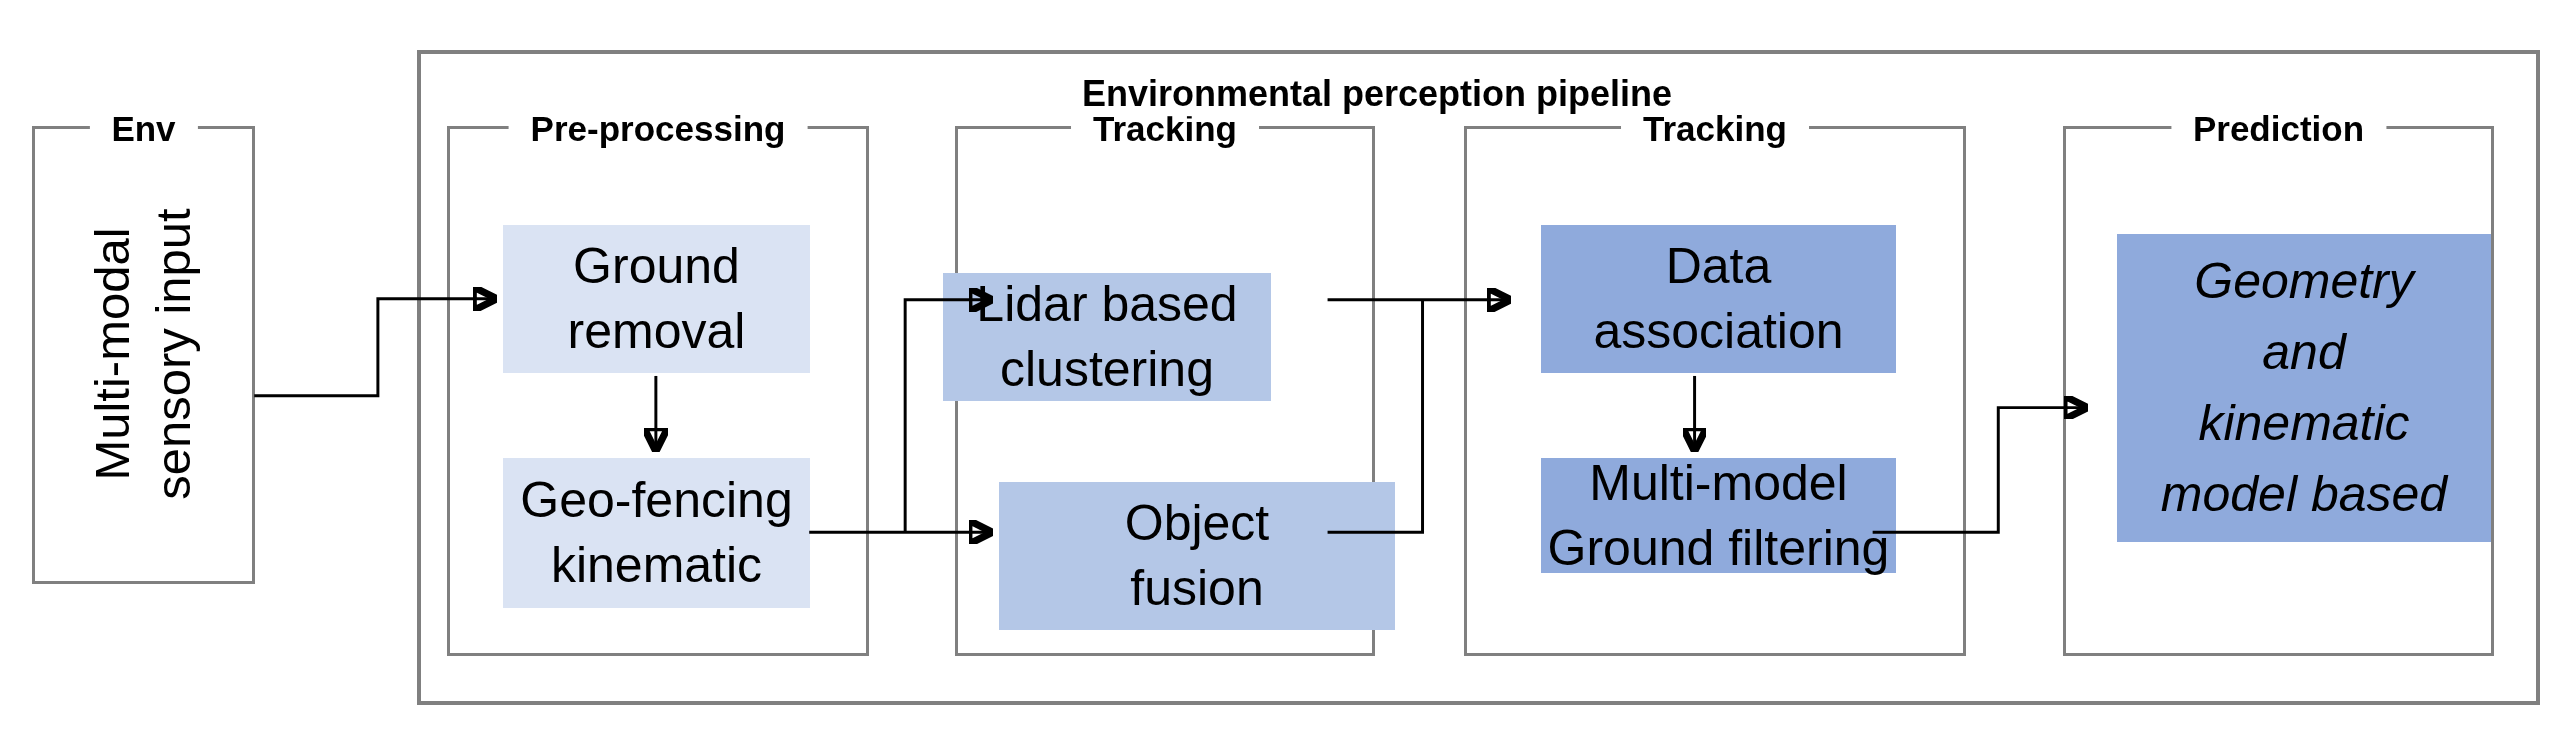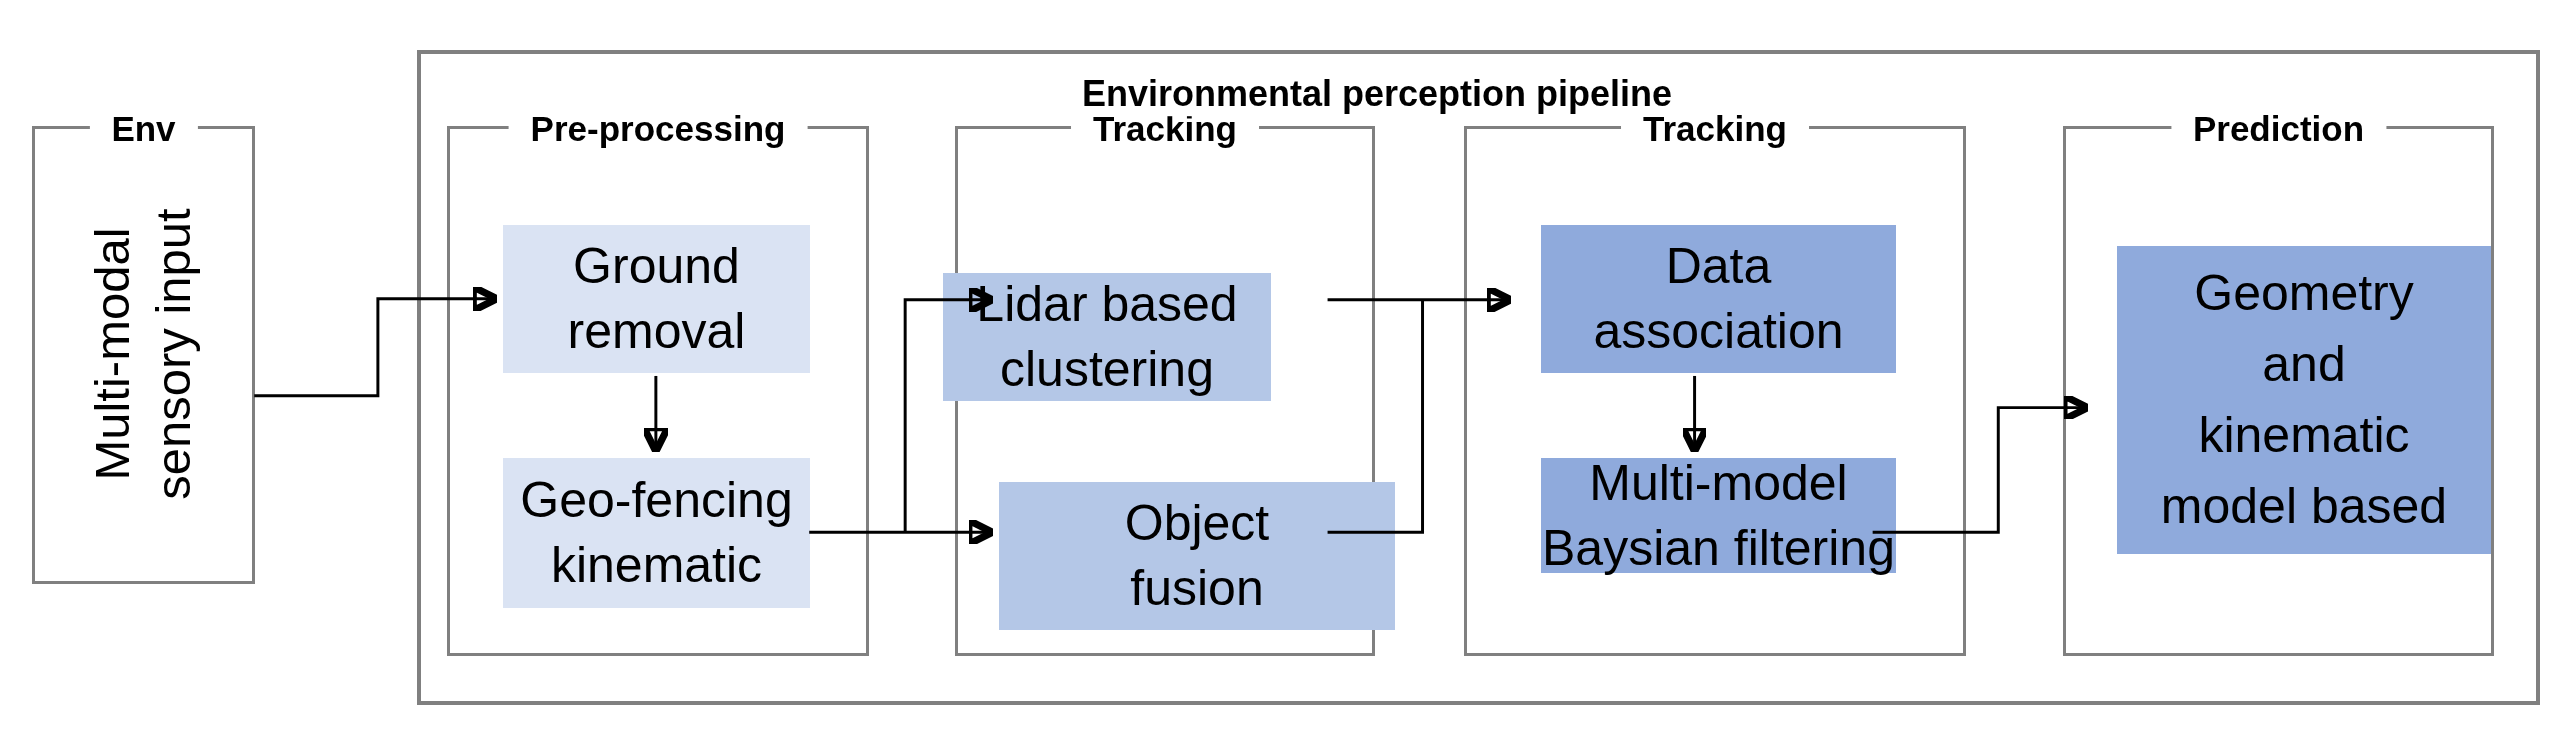--- a/index.html
+++ b/index.html
@@ -136,27 +136,27 @@
 
   <div class="frame" style="left:1464px;top:126px;width:502px;height:530px;">
     <div class="frame-title">Tracking</div>
   </div>
   <div class="node dark" style="left:1518px;top:225px;width:355px;height:148px;">
     <span>Data</span>
     <span>association</span>
   </div>
   <div class="node dark" style="left:1518px;top:458px;width:355px;height:115px;">
     <span>Multi-model</span>
-    <span>Baysian filtering</span>
+    <span>Ground filtering</span>
   </div>
 
   <div class="frame" style="left:2063px;top:126px;width:431px;height:530px;">
     <div class="frame-title">Prediction</div>
   </div>
-  <div class="node dark tall" style="left:2094px;top:246px;width:374px;height:308px;">
+  <div class="node dark tall" style="left:2094px;top:234px;width:374px;height:308px;font-style:italic;">
     <span>Geometry</span>
     <span>and</span>
     <span>kinematic</span>
     <span>model based</span>
   </div>
 
 </div>
 
 
 </body></html>

